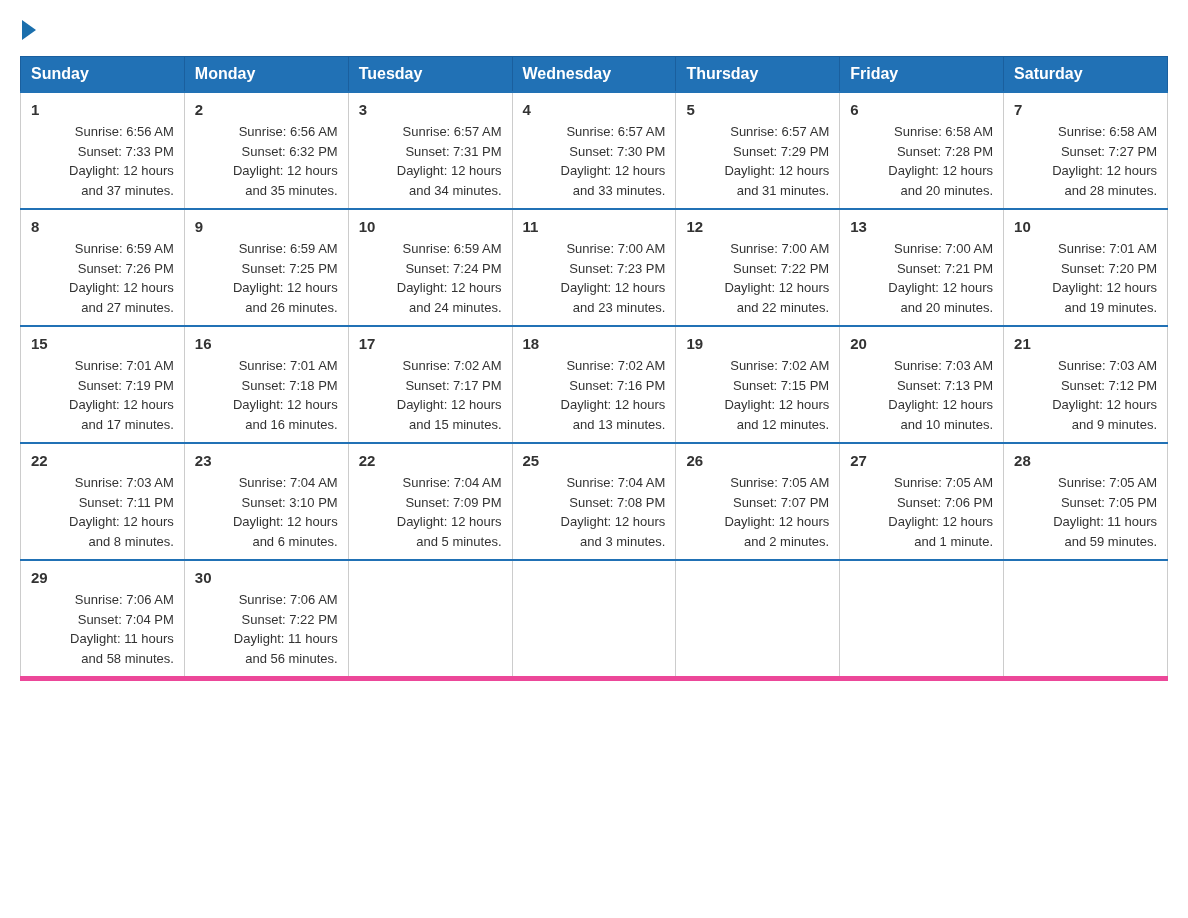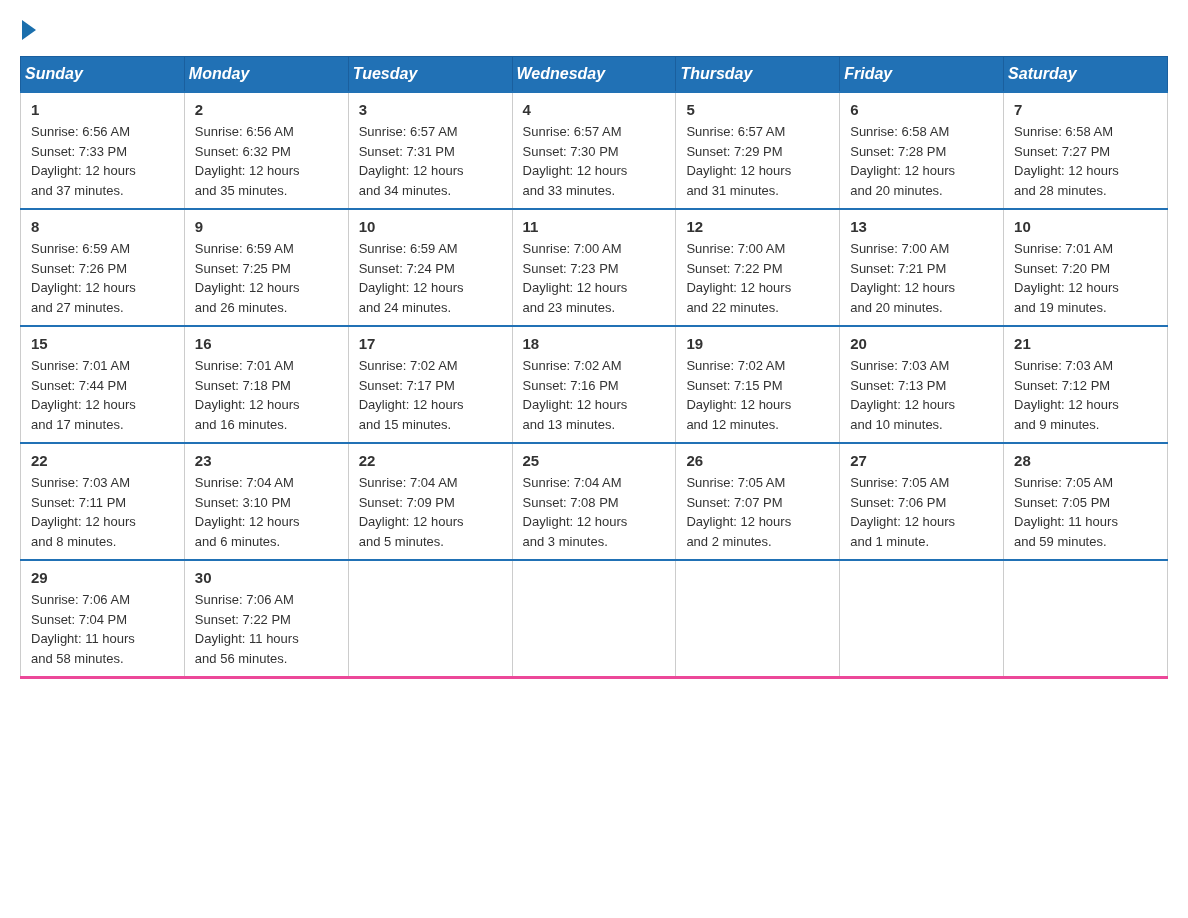--- a/index.html
+++ b/index.html
@@ -61,24 +61,23 @@
     .calendar-table {
       width: 100%;
       border-collapse: collapse;
       border: 1px solid #aaa;
     }
     .calendar-table th {
       background-color: #2171b5;
       color: #fff;
       font-size: 16px;
       font-weight: bold;
-      padding: 8px 4px;
+      padding: 8px 10px;
       text-align: left;
       border: 1px solid #1a5f9e;
-      font-style: italic;
     }
     .calendar-table td {
       vertical-align: top;
       padding: 8px 10px;
       border: 1px solid #ccc;
       font-size: 13px;
       color: #333;
       width: calc(100% / 7);
       min-height: 90px;
     }
@@ -86,26 +85,27 @@
       font-size: 15px;
       font-weight: bold;
       color: #333;
       display: block;
       margin-bottom: 4px;
     }
     .day-info {
       font-size: 13px;
       line-height: 1.5;
       color: #333;
+      text-align: right;
     }
     .empty-cell {
       background: #fff;
     }
     tr:last-child td {
-      border-bottom: 3px solid #ec4899;
+      border-bottom: 5px solid #ec4899;
     }
     .week-row td {
       border-top: 2px solid #2171b5;
     }
   </style>
 </head>
 <body>
 
 <div class="header">
   <div class="logo">
@@ -262,21 +262,21 @@
             <div>Daylight: 12 hours</div>
             <div>and 19 minutes.</div>
           </div>
         </td>
       </tr>
       <tr class="week-row">
         <td>
           <span class="day-number">15</span>
           <div class="day-info">
             <div>Sunrise: 7:01 AM</div>
-            <div>Sunset: 7:44 PM</div>
+            <div>Sunset: 7:19 PM</div>
             <div>Daylight: 12 hours</div>
             <div>and 17 minutes.</div>
           </div>
         </td>
         <td>
           <span class="day-number">16</span>
           <div class="day-info">
             <div>Sunrise: 7:01 AM</div>
             <div>Sunset: 7:18 PM</div>
             <div>Daylight: 12 hours</div>

